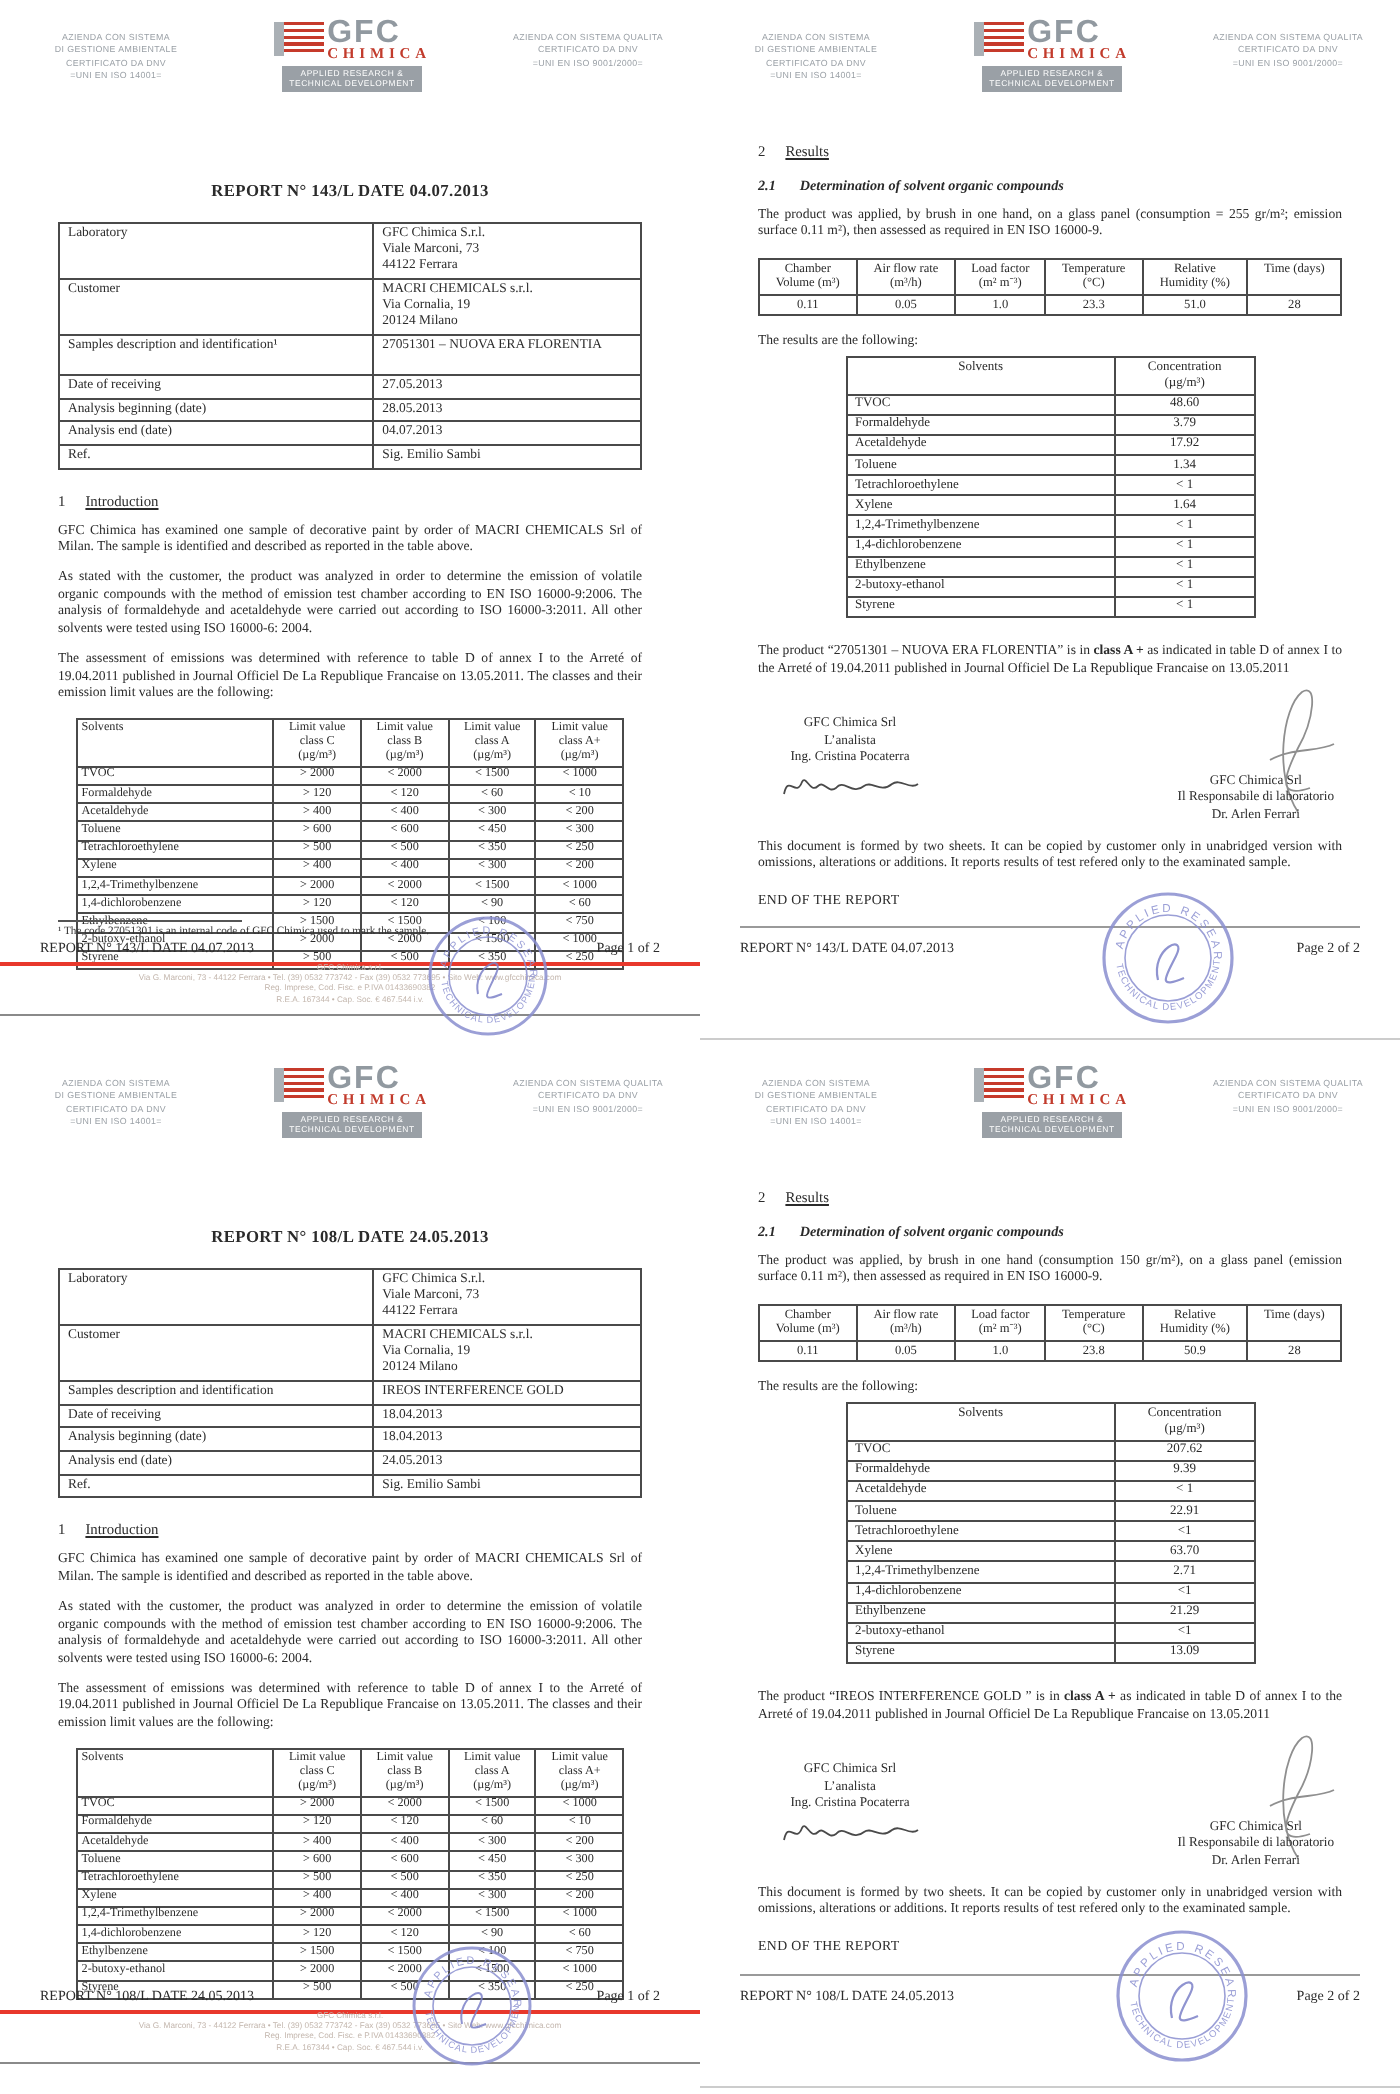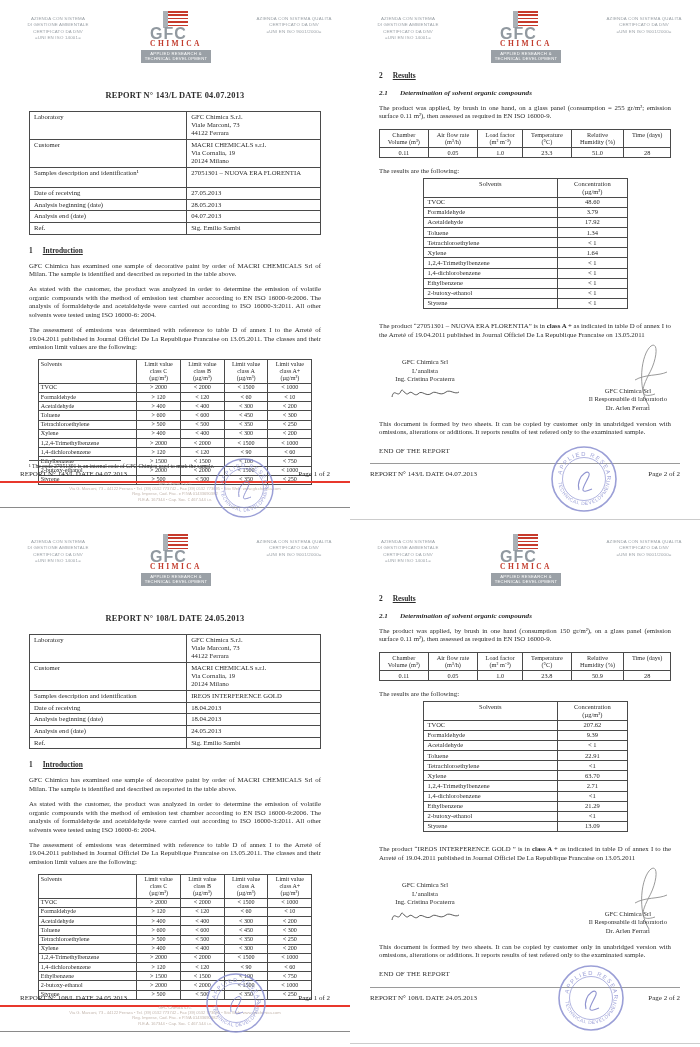--- a/index.html
+++ b/index.html
@@ -15,21 +15,21 @@
   }
   .sheet { position:relative; width:350px; overflow:hidden; background:#fff; }
 
   
   .hdr { display:flex; justify-content:space-between; align-items:flex-start;
          padding:9px 13px 0 15px; height:48px; }
   .cert { font-family:"Liberation Sans", sans-serif; font-size:4.4px; line-height:1.45;
           color:#9aa0a6; text-align:center; letter-spacing:.2px; margin-top:7px;
           white-space:pre-line; width:86px; }
   .logo { display:flex; flex-direction:column; align-items:center; margin-top:2px; }
-  .logo-row { display:flex; align-items:center;flex-direction:column; }
+  .logo-row { display:flex; align-items:flex-start; }
   .logo-stripes { width:25px; height:17px; margin-right:2px;
     background:
       linear-gradient(90deg,#aab0b5 0 5px, rgba(0,0,0,0) 5px),
       repeating-linear-gradient(180deg,#c63a2b 0 1.6px,#ffffff 1.6px 3.4px); }
   .logo-gfc { font-family:"Liberation Sans", sans-serif; font-weight:bold; font-size:16px;
               line-height:12px; color:#9199a0; letter-spacing:1px; }
   .logo-chimica { font-family:Liberation Serif, serif; font-weight:bold; font-size:7.5px;
                   color:#c23b2c; letter-spacing:2.4px; line-height:8px; text-align:right; }
   .banner { background:#9aa0a6; color:#fff; font-family:"Liberation Sans", sans-serif;
             font-size:4.2px; line-height:1.25; text-align:center; padding:1.5px 4px;
@@ -38,21 +38,21 @@
   
   .inner { padding:0 29px; }
   .rpt-title { text-align:center; font-weight:bold; font-size:8.4px; margin-top:34px;
                letter-spacing:.2px; }
   table { border-collapse:collapse; }
   .info { width:100%; margin-top:11px; font-size:6.7px; }
   .info td { border:0.8px solid #4a4a4a; padding:1px 4px 1.5px 4px; vertical-align:top;
              white-space:pre-line; line-height:1.22; }
   .info td:first-child { width:54%; }
 
-  .sec { font-size:7.4px; font-weight:bold; margin:11px 0 0 0; }
+  .sec { font-size:7.4px; font-weight:normal; margin:11px 0 0 0; }
   .sec .num { margin-right:10px; }
   .sec .u { text-decoration:underline; }
   .subsec { font-size:7.1px; font-weight:bold; font-style:italic; margin-top:9px; }
   .subsec .num { margin-right:12px;margin-top:36px; }
   p.body { font-size:6.8px; line-height:1.24; text-align:justify; margin:7px 0 0 0; }
 
   .limits { width:94%; margin:8px auto 0 auto; font-size:6.1px; }
   .limits th, .limits td { border:0.8px solid #4a4a4a; padding:0.5px 2px; text-align:center;
                            white-space:pre-line; line-height:1.18; font-weight:normal;
                            vertical-align:top; }

